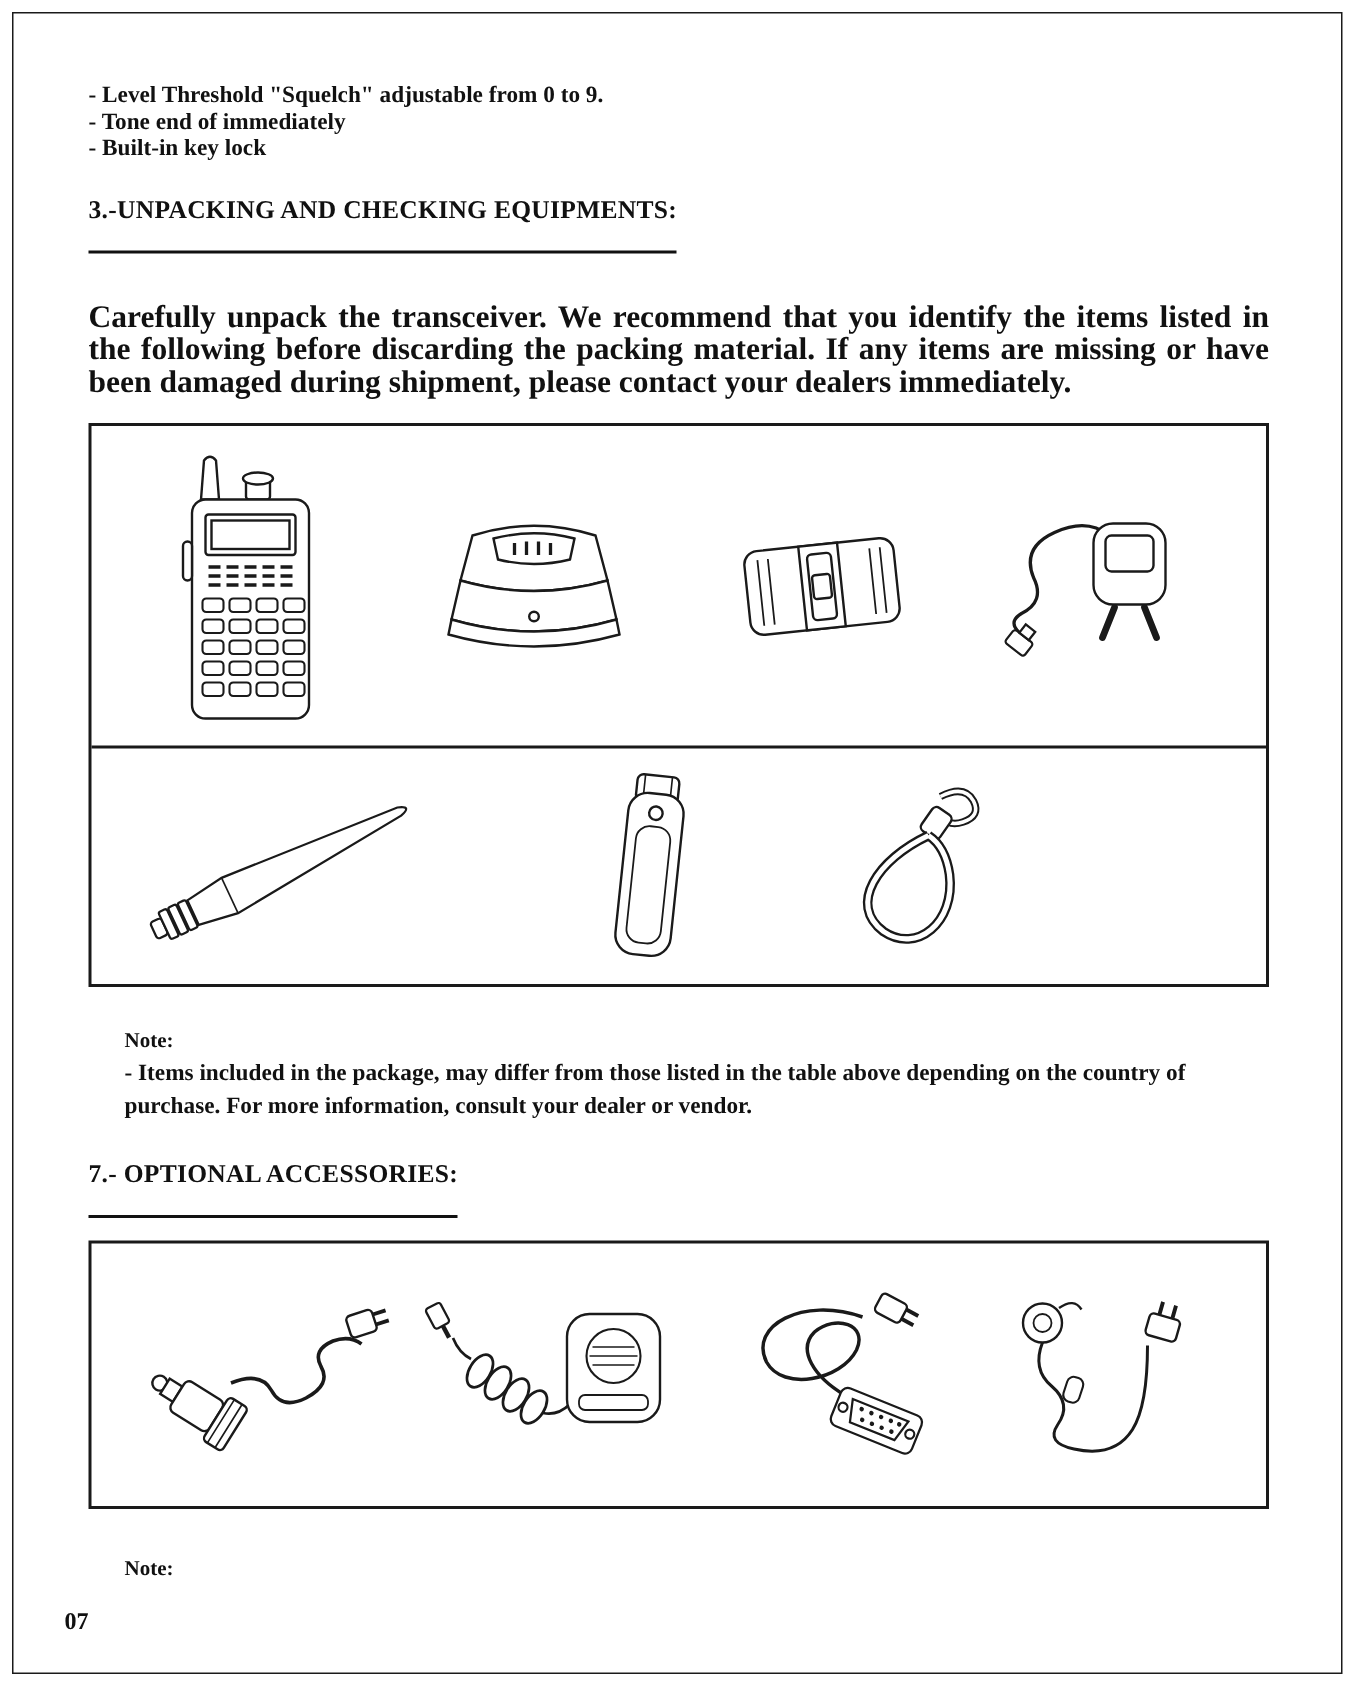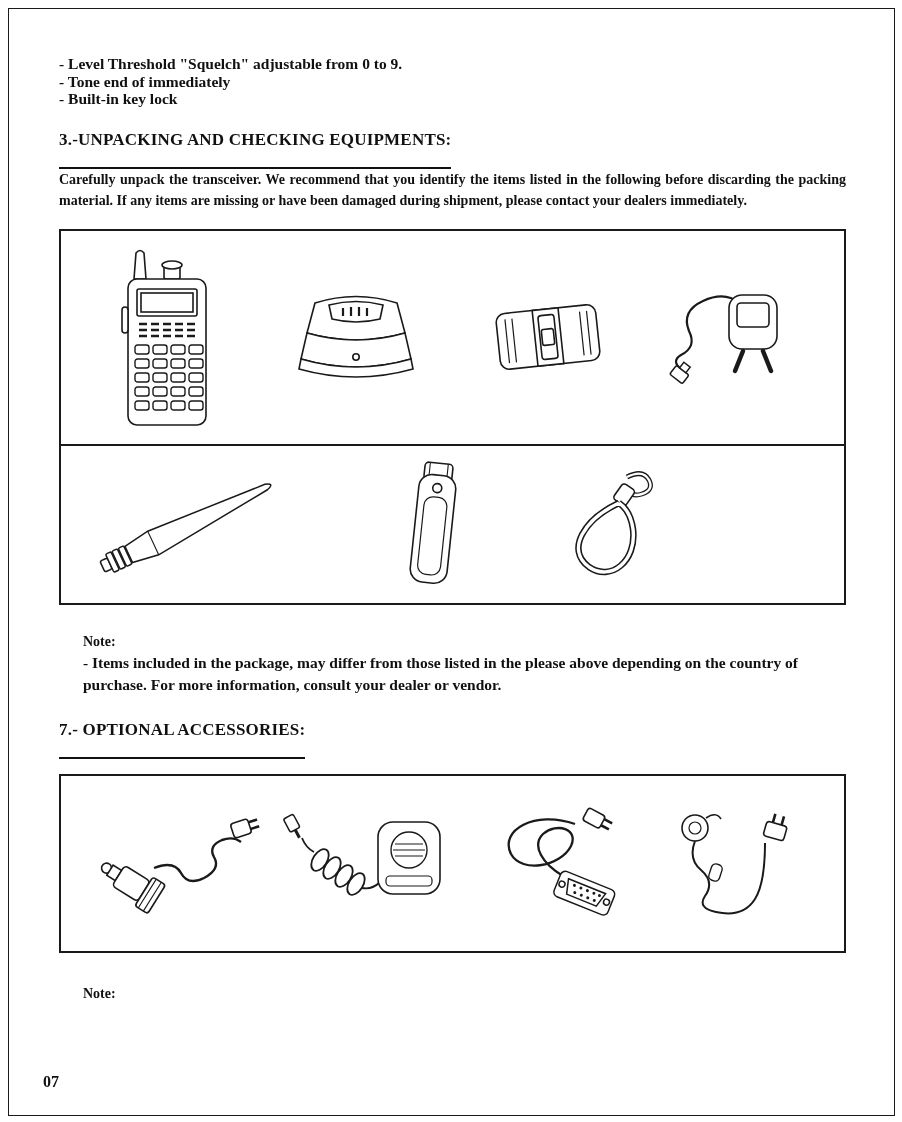--- a/index.html
+++ b/index.html
@@ -18,22 +18,22 @@
   }
   .features { list-style: none; }
   .features li {
     font-size: 15.5px;
     line-height: 17.5px;
     white-space: nowrap;
   }
   .section-heading { margin-top: 22px; font-size: 17px; letter-spacing: 0.2px; }
   .underlined { display: inline-block; border-bottom: 2.5px solid #111; padding-bottom: 17px; }
   .intro {
-    margin-top: 0;
-    font-size: 14px;
+    margin-top: 32px;
+    font-size: 21px;
     line-height: 21.5px;
     text-align: justify;
   }
   .items-box {
     margin-top: 17px;
     border: 2px solid #1a1a1a;
     background: #fff;
   }
   .items-row { display: flex; align-items: center; }
   .row-1 {
@@ -206,21 +206,21 @@
           <path d="M74 40 C 40 56, 20 86, 44 104 C 66 119, 92 98, 88 66 C 86 52, 80 44, 74 40" fill="none" stroke="#1a1a1a" stroke-width="6.5"></path>
           <path d="M74 40 C 40 56, 20 86, 44 104 C 66 119, 92 98, 88 66 C 86 52, 80 44, 74 40" fill="none" stroke="#fff" stroke-width="3.4"></path>
         </svg>
       </figure>
 
     </div>
   </div>
 
   <div class="note">
     <div class="note-label">Note:</div>
-    <div class="note-text">- Items included in the package, may differ from those listed in the please above depending on the country of purchase. For more information, consult your dealer or vendor.</div>
+    <div class="note-text">- Items included in the package, may differ from those listed in the table above depending on the country of purchase. For more information, consult your dealer or vendor.</div>
   </div>
 
   <h2 class="section-heading heading-4"><span class="underlined">7.- OPTIONAL ACCESSORIES:</span></h2>
 
   <div class="items-box accessories-box">
     <div class="items-row row-3">
 
       <figure class="item">
         <svg width="172" height="118" viewBox="0 0 172 118">
           <path d="M62 64 q20 -8 27 5 q7 13 23 5 q17 -9 10 -21 q-6 -11 8 -17 q11 -4 19 2" fill="none" stroke="#1a1a1a" stroke-width="2.4"></path>

